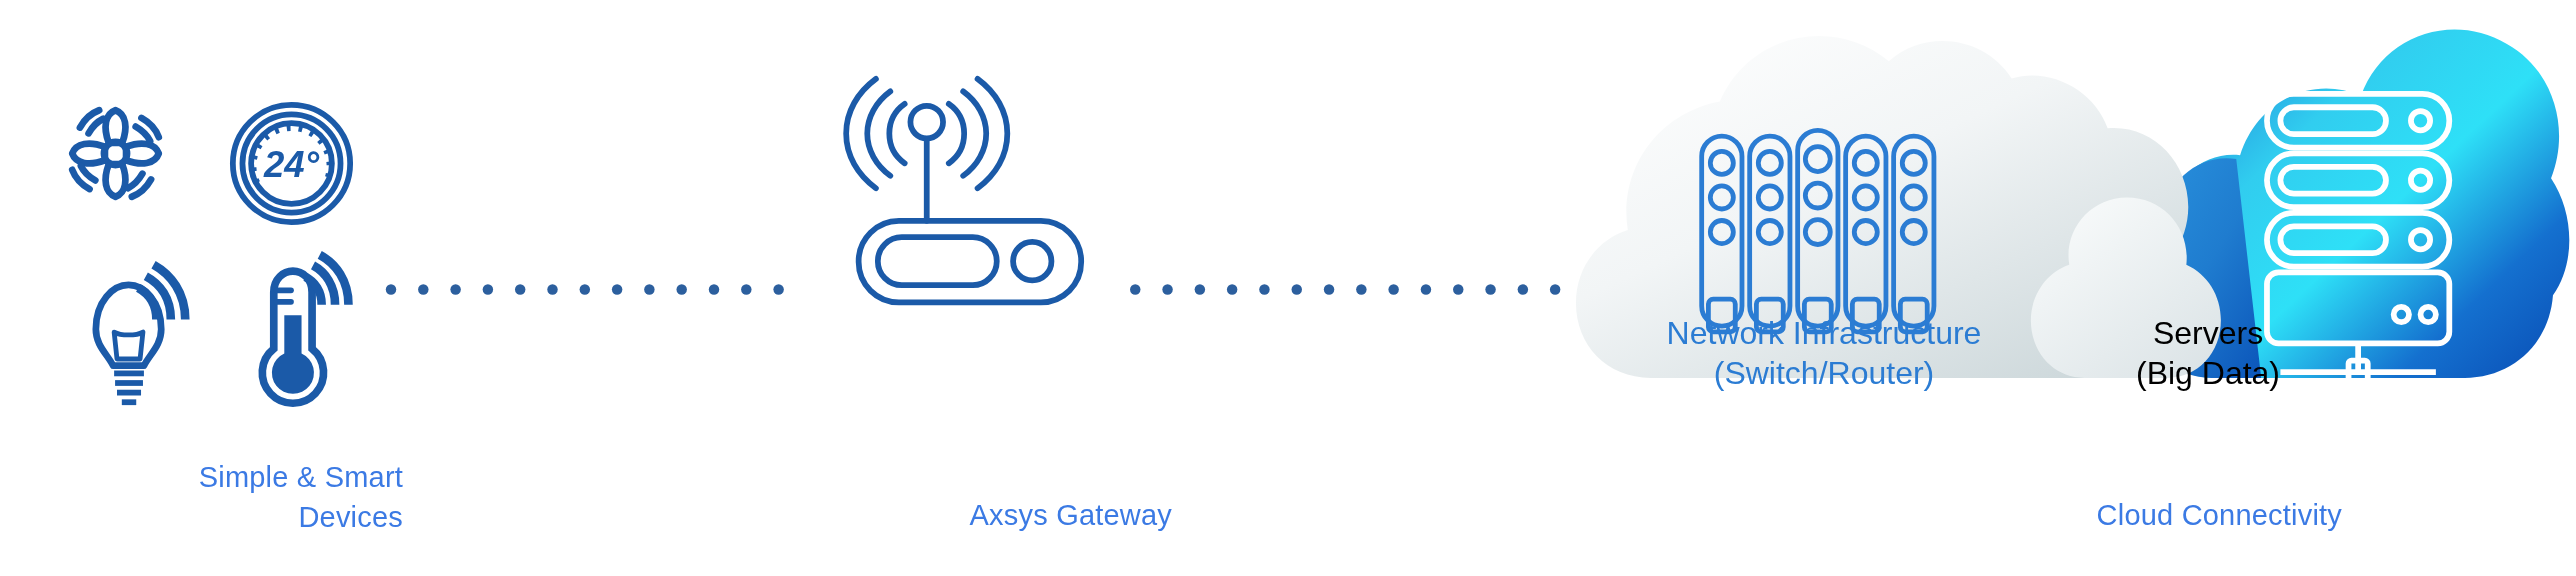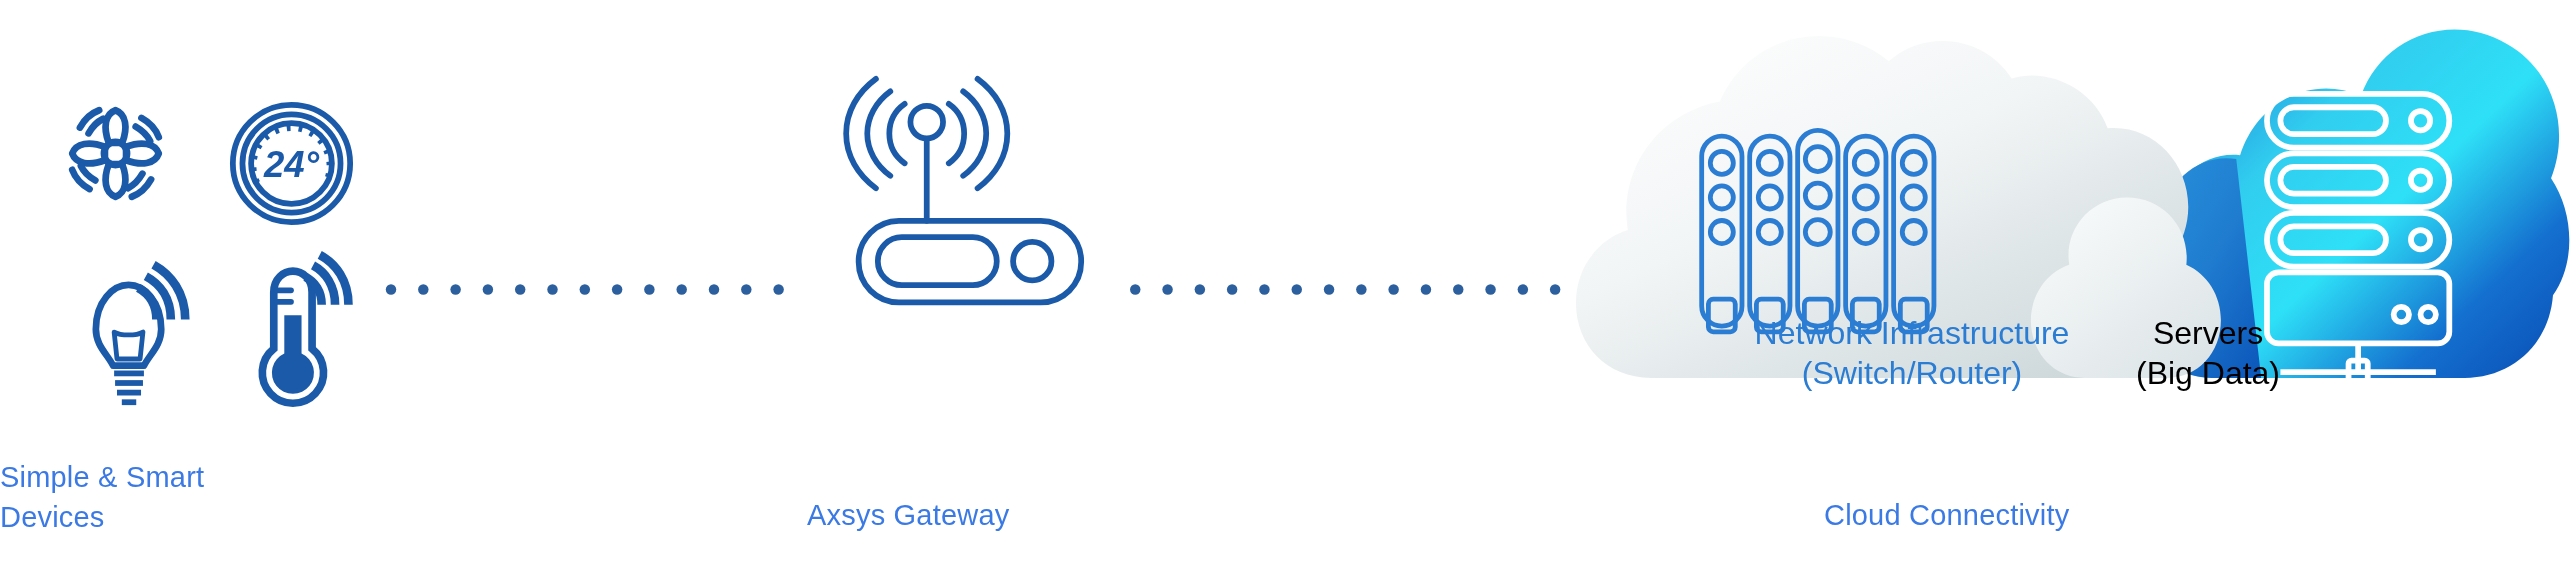--- a/index.html
+++ b/index.html
@@ -19,21 +19,21 @@
     left: 0; top: 0;
     width: 2576px;
     height: 491px;
     background: #ffffff;
   }
   .abs { position: absolute; }
 
   
   .caption {
     position: absolute;
-    text-align: left;
+    text-align: right;
     color: #3b7ae4;
     font-family: "Liberation Sans", sans-serif;
     font-size: 29px;
     line-height: 40px;
     letter-spacing: 0.2px;
     white-space: pre-line;
     font-weight: 400;
   }
   #caption-devices { left: 0px;    top: 457px; width: 403px; }
   #caption-gateway { left: 807px;  top: 495px; width: 365px; }
@@ -43,21 +43,21 @@
   .cloud-label {
     position: absolute;
     text-align: center;
     font-family: "Liberation Sans", sans-serif;
     font-size: 32px;
     line-height: 40px;
     white-space: pre-line;
     font-weight: 400;
   }
   #label-network {
-    left: 1701px; top: 313px; width: 422px;
+    left: 1613px; top: 313px; width: 422px;
     color: #2b7cd3;
   }
   #label-servers {
     left: 2064px; top: 313px; width: 288px;
     color: #000000;
   }
 
   
   #icon-fan          { left: 53px;  top: 91px;  width: 125px; height: 125px; }
   #icon-thermostat   { left: 229px; top: 101px; width: 125px; height: 125px; }

